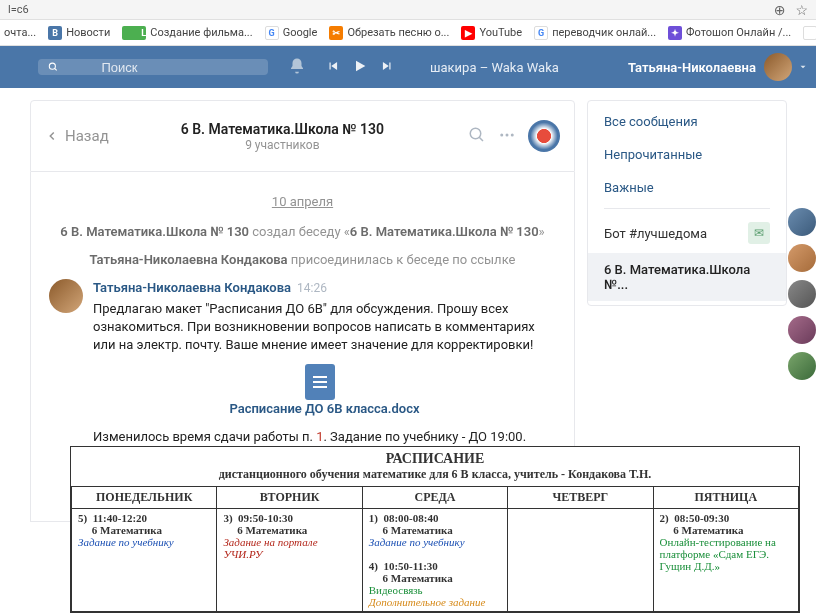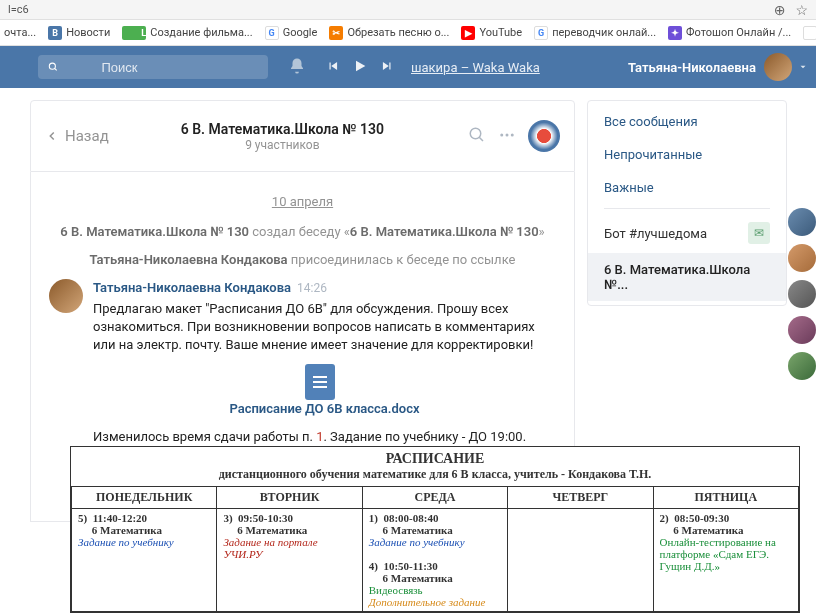--- a/index.html
+++ b/index.html
@@ -17,27 +17,27 @@
 .fav.vk { background: #4a76a8; }
 .fav.lf { background: #4caf50; padding-left: 24px; }
 .fav.g1 { background: #fff; border: 1px solid #ddd; color: #4285f4; }
 .fav.sc { background: #f57c00; }
 .fav.yt { background: #ff0000; }
 .fav.ps { background: #6e4fd8; }
 .fav.sp { background: #fff; border: 1px solid #ddd; }
 
 
 .vk-top { height: 42px; background: #4a76a8; display: flex; align-items: center; padding: 0 8px; color: #fff; }
-.vk-search { display: flex; align-items: center; background: rgba(255,255,255,0.18); border-radius: 4px; height: 24px; padding: 0 10px; width: 230px; margin-left: 30px; gap: 37px; }
+.vk-search { display: flex; align-items: center; background: rgba(255,255,255,0.18); border-radius: 4px; height: 16px; padding: 0 10px; width: 230px; margin-left: 30px; gap: 37px; }
 .vk-search input { background: transparent; border: none; outline: none; color: #fff; font-size: 13px; margin-left: 6px; width: 100%; }
 .vk-search input::placeholder { color: rgba(255,255,255,0.8); }
 .vk-top .bell { margin: 0 20px; opacity: 0.85; }
 .player { display: flex; align-items: center; gap: 12px; }
 .player .pbtn { cursor: pointer; opacity: 0.9; }
-.track { font-size: 13px; color: #e6edf5; margin-left: 5px; text-decoration: underline; }
+.track { font-size: 13px; color: #e6edf5; margin-left: 24px; }
 .vk-top .flex1 { flex: 1; }
 .username { font-weight: 600; font-size: 13px; margin-right: 8px; }
 .avatar-sm { width: 28px; height: 28px; border-radius: 50%; background: linear-gradient(135deg,#8b5a2b,#d2a679); }
 .chev { margin-left: 6px; opacity: 0.8; }
 
 
 .layout { display: flex; padding: 12px 8px 0 30px; gap: 12px; height: calc(100% - 88px); position: relative; }
 .left { flex: 1; max-width: 545px; }
 .right { width: 200px; }
 

